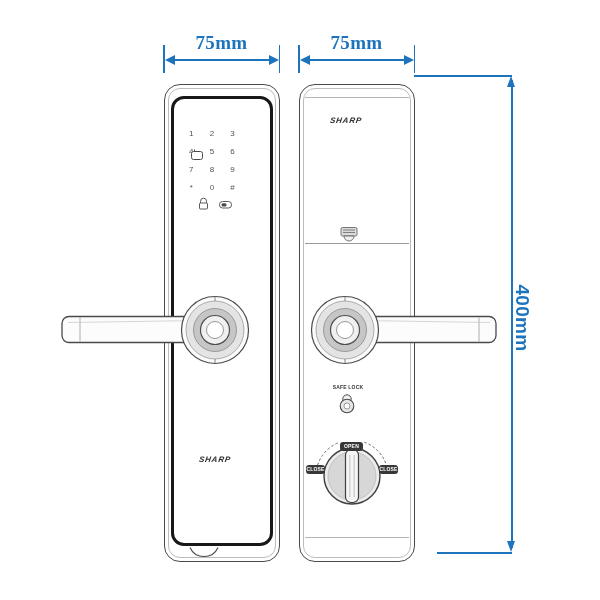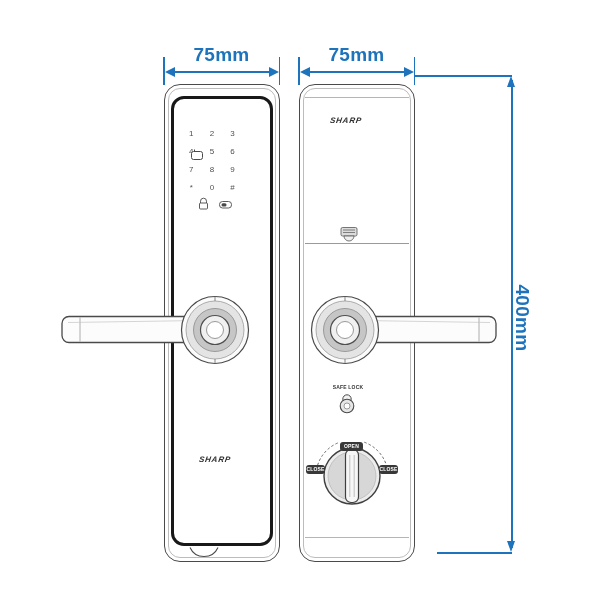--- a/index.html
+++ b/index.html
@@ -51,21 +51,21 @@
     position: absolute; background: #383838; border-radius: 3px; color: #fff;
     font-size: 5px; font-weight: bold; letter-spacing: 0.2px; text-align: center;
     z-index: 3; line-height: 9px; height: 9px;
   }
   .pill-top   { left: 340px; top: 442px; width: 23px; }
   .pill-left  { left: 306px; top: 465px; width: 19px; }
   .pill-right { left: 379px; top: 465px; width: 19px; }
   
   .overlay { position: absolute; left: 0; top: 0; z-index: 2; pointer-events: none; }
   
-  .hdim { position: absolute; top: 44px; height: 42px; z-index: 4; }
+  .hdim { position: absolute; top: 32px; height: 42px; z-index: 4; font-family: Liberation Serif, serif; }
   .hdim-1 { left: 163px; width: 117px; }
   .hdim-2 { left: 298px; width: 117px; }
   .hdim-label {
     position: absolute; left: 0; right: 0; top: 0; text-align: center;
     font-size: 19px; font-weight: 600; color: var(--dimension,#1e74bc); letter-spacing: 0.3px;
   }
   .hdim-line { position: absolute; left: 6px; right: 6px; top: 26.5px; height: 2px; background: var(--dimension,#1e74bc); }
   .hdim-tick { position: absolute; top: 13px; width: 1.5px; height: 28px; background: var(--dimension,#1e74bc); }
   .hdim-tick.t-l { left: 0; } .hdim-tick.t-r { right: 0; }
   .hdim-ah { position: absolute; width: 0; height: 0; top: 22.5px; border-top: 5px solid transparent; border-bottom: 5px solid transparent; }

